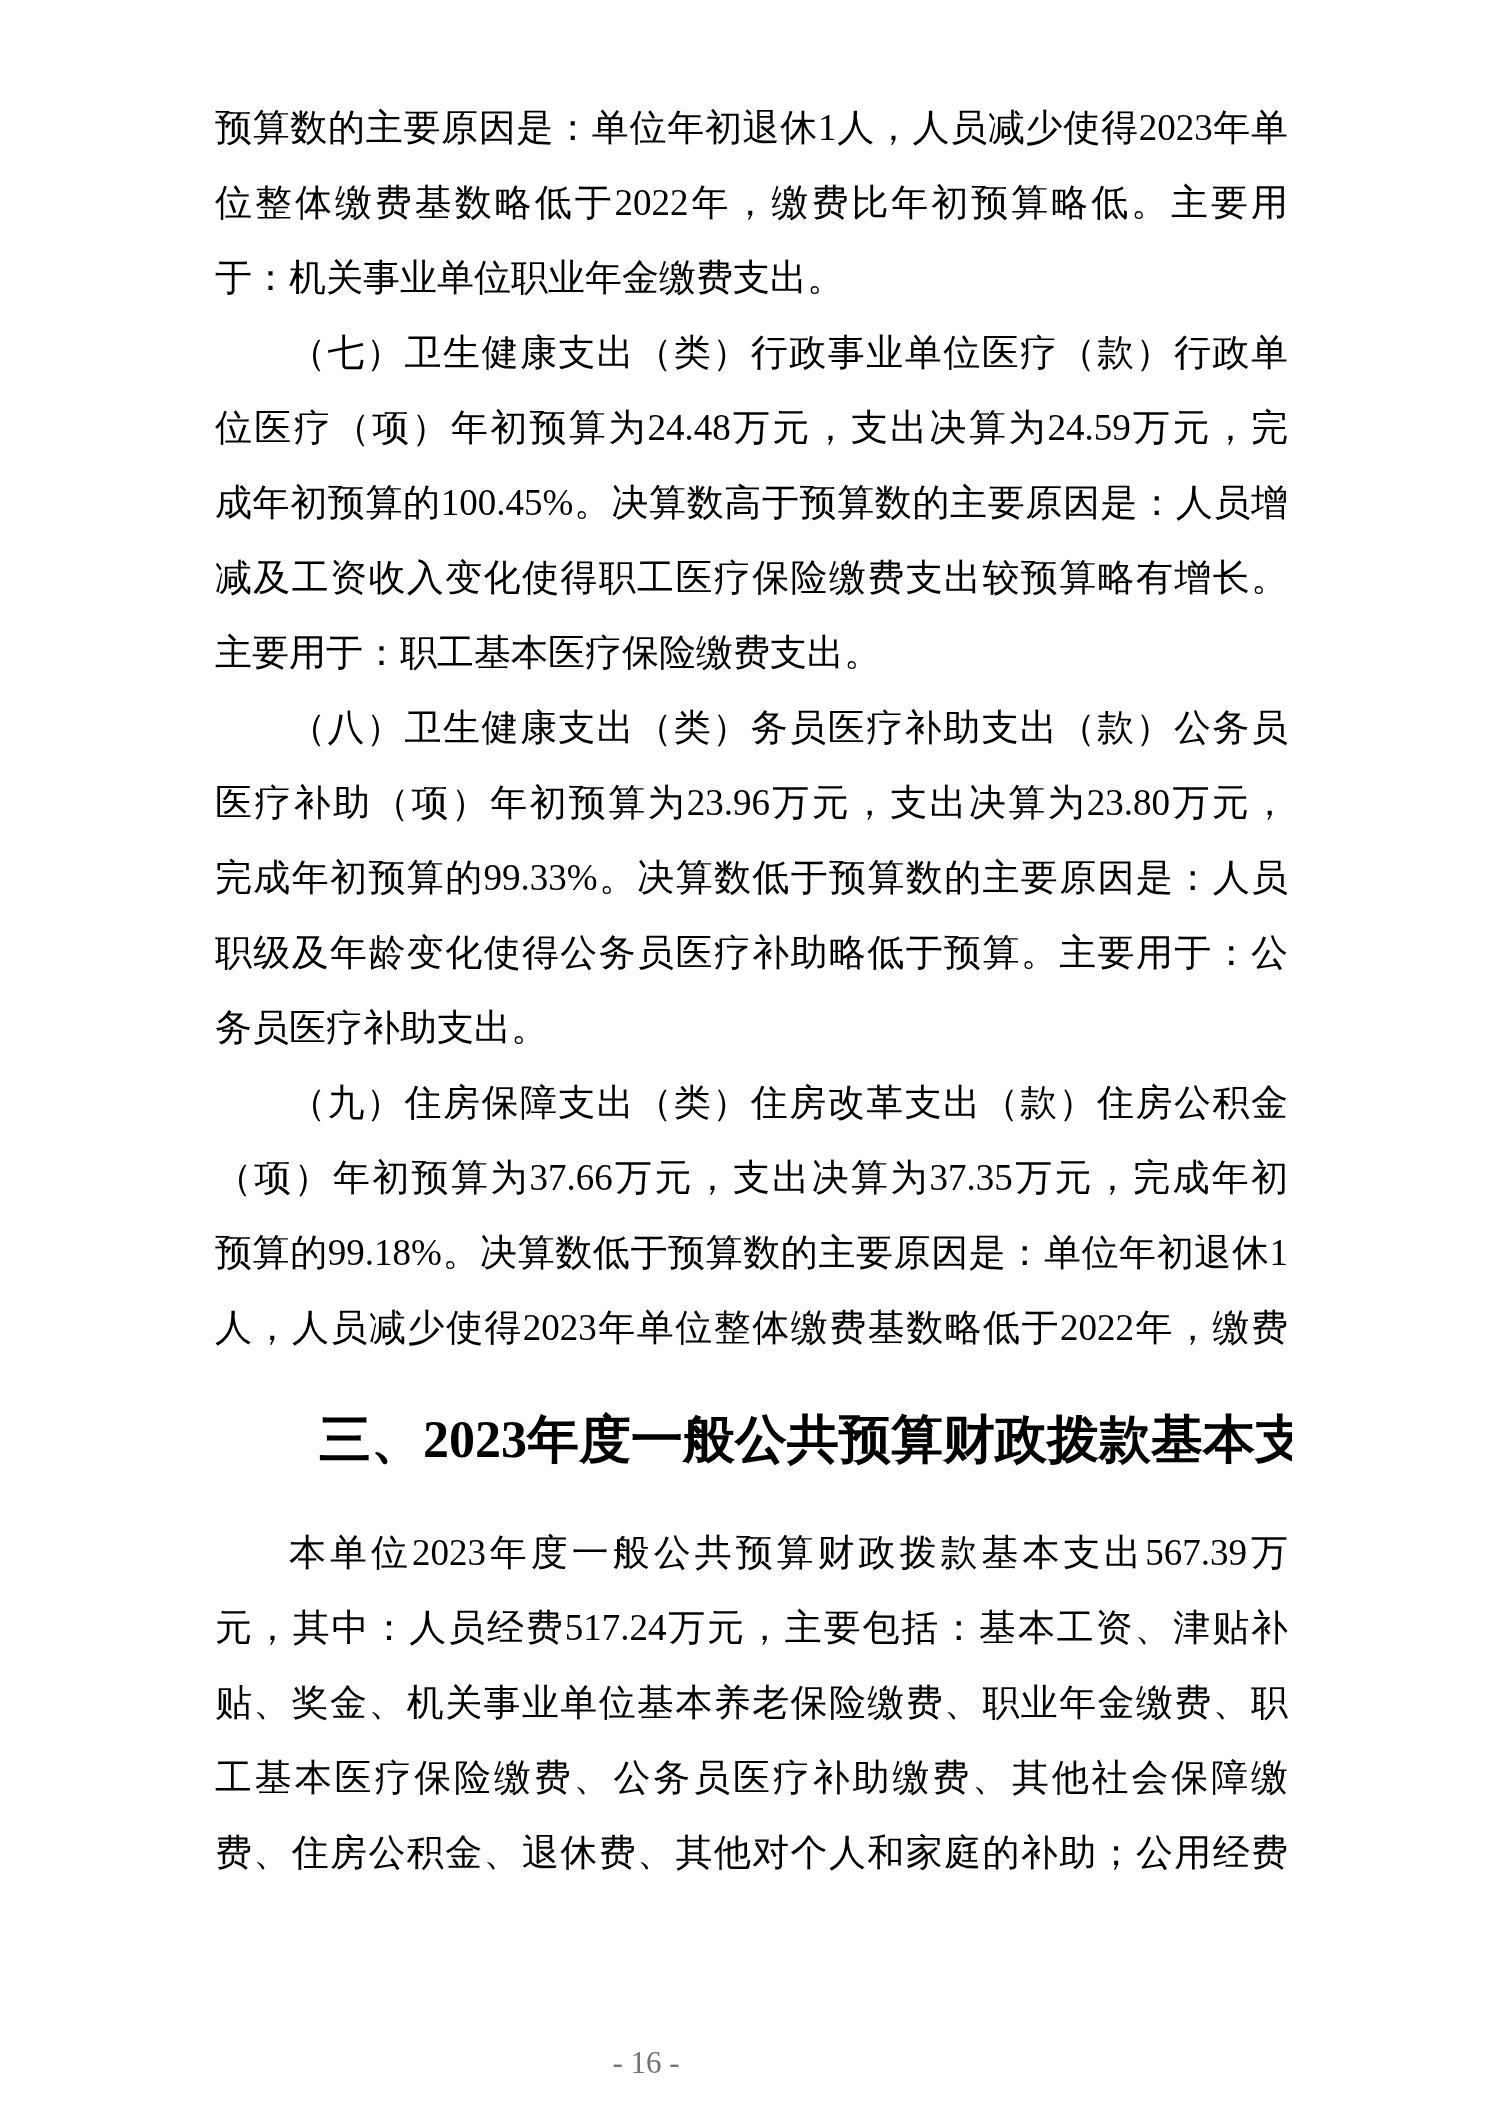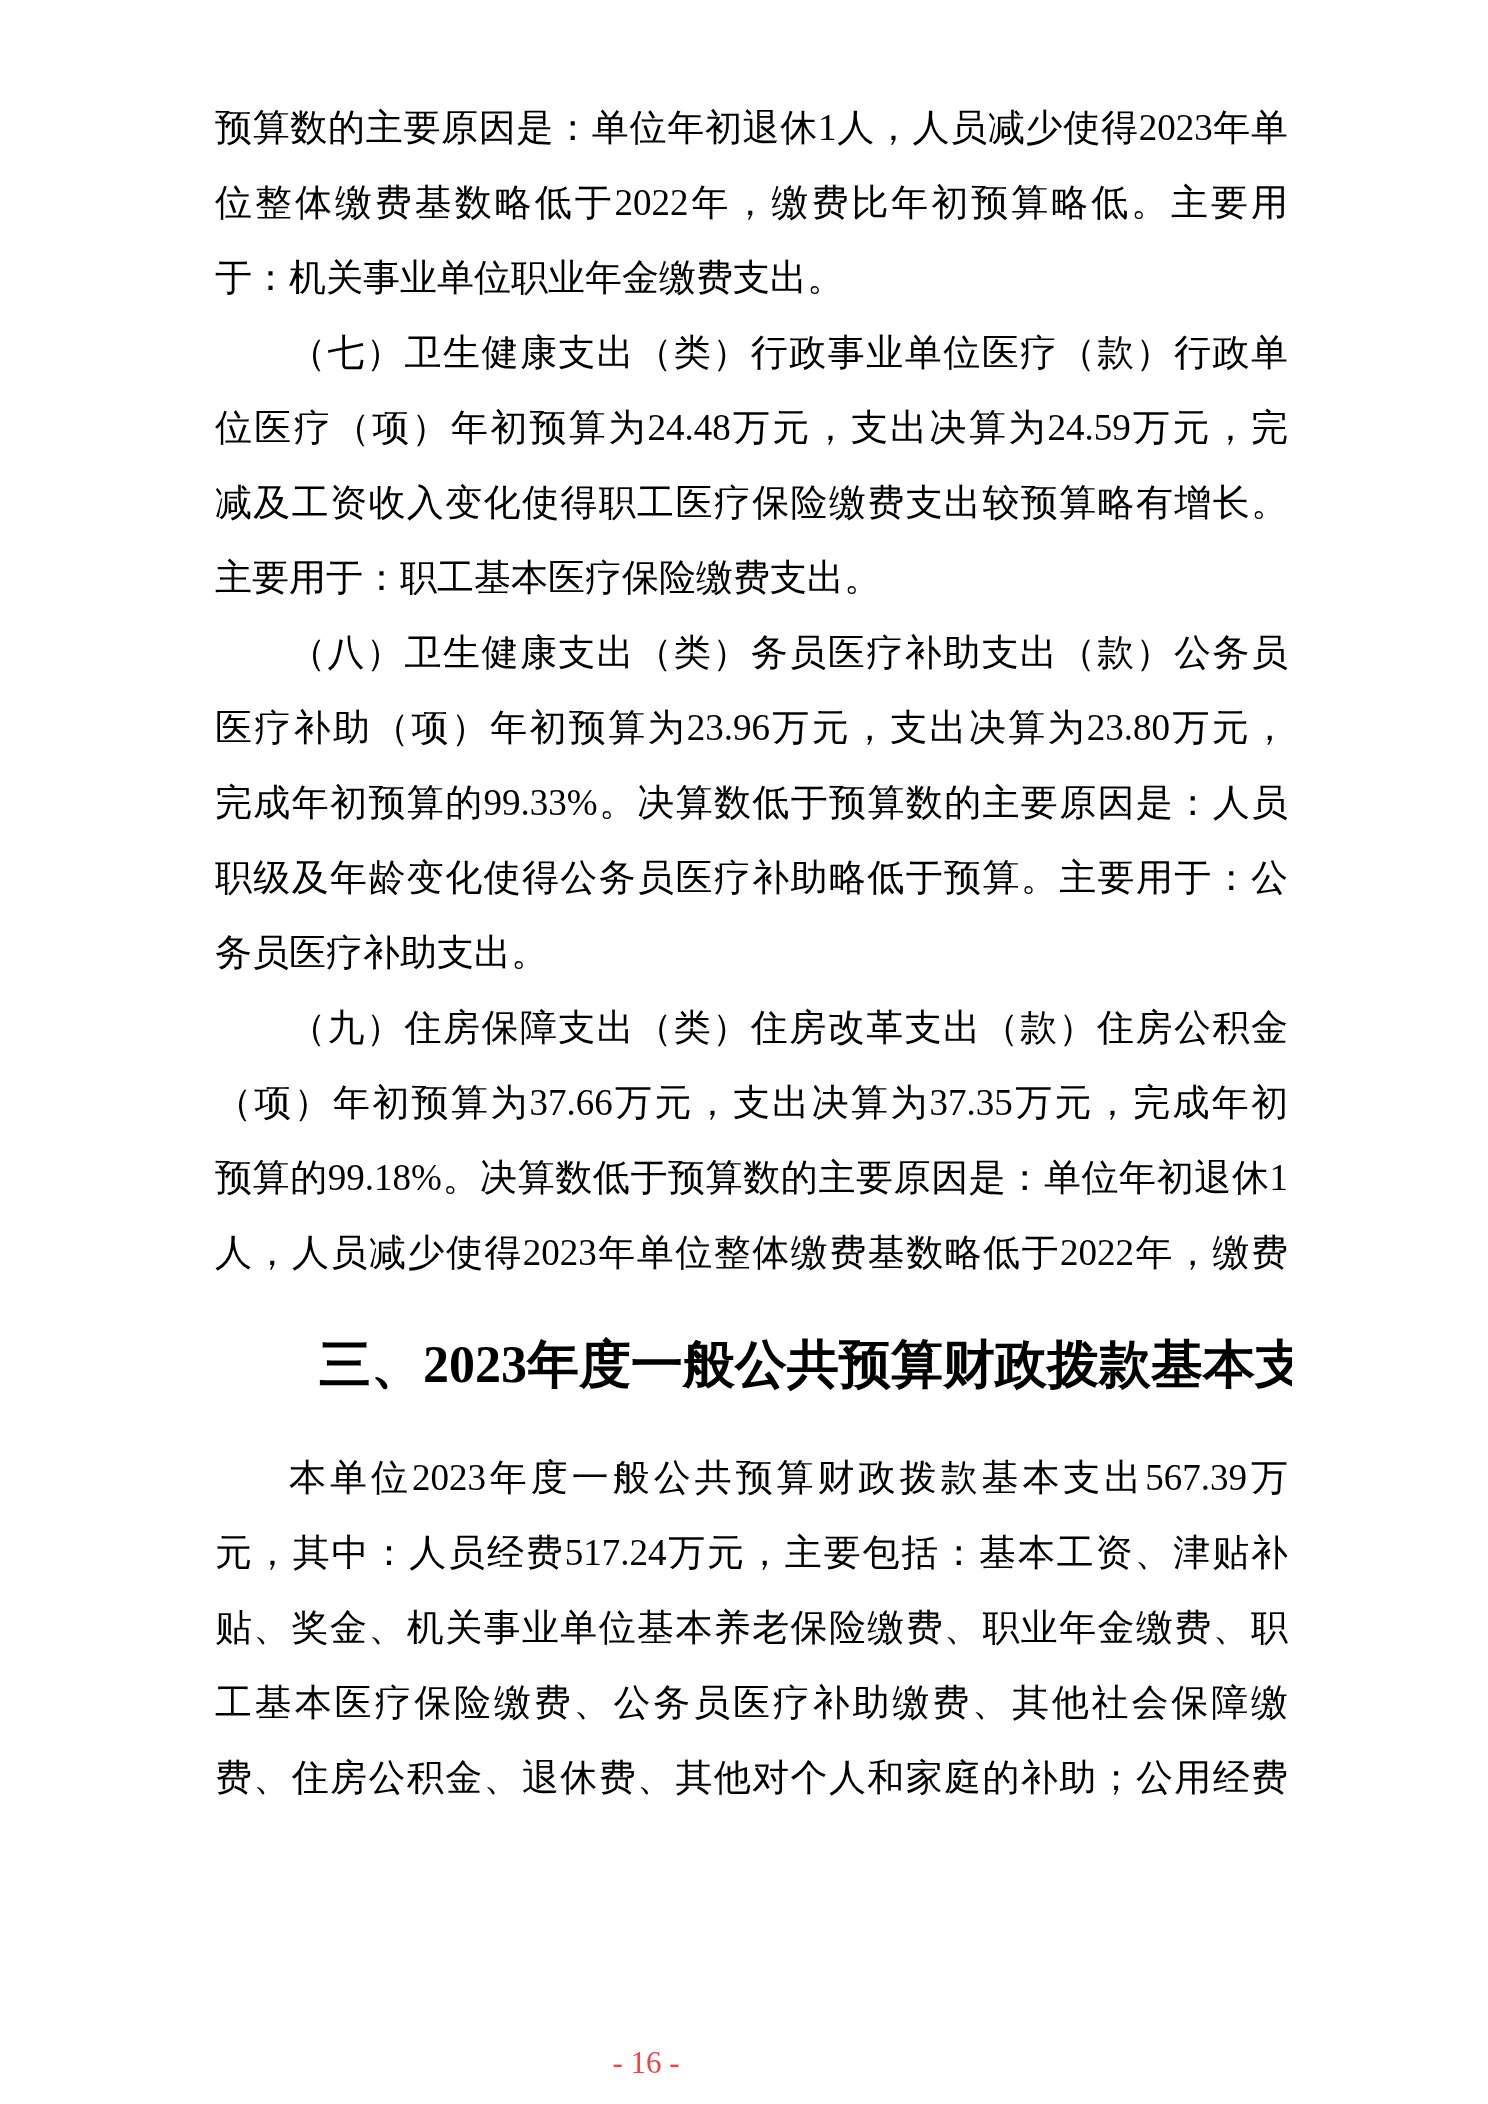--- a/index.html
+++ b/index.html
@@ -44,33 +44,34 @@
     white-space: nowrap;
   }
   .footer {
     position: absolute;
     left: 0;
     top: 2040px;
     width: 100%;
     text-align: center;
     font-size: 31px;
     line-height: 46px;
-    color: #ef4444;
+    color: #737373;
   }
 </style>
 </head>
 <body>
 
 <div class="page">
   <div class="content">
       <div class="line justify">预算数的主要原因是：单位年初退休1人，人员减少使得2023年单</div>
       <div class="line justify">位整体缴费基数略低于2022年，缴费比年初预算略低。主要用</div>
       <div class="line">于：机关事业单位职业年金缴费支出。</div>
       <div class="line justify indent">（七）卫生健康支出（类）行政事业单位医疗（款）行政单</div>
       <div class="line justify">位医疗（项）年初预算为24.48万元，支出决算为24.59万元，完</div>
+      <div class="line justify">成年初预算的100.45%。决算数高于预算数的主要原因是：人员增</div>
       <div class="line justify">减及工资收入变化使得职工医疗保险缴费支出较预算略有增长。</div>
       <div class="line">主要用于：职工基本医疗保险缴费支出。</div>
       <div class="line justify indent">（八）卫生健康支出（类）务员医疗补助支出（款）公务员</div>
       <div class="line justify">医疗补助（项）年初预算为23.96万元，支出决算为23.80万元，</div>
       <div class="line justify">完成年初预算的99.33%。决算数低于预算数的主要原因是：人员</div>
       <div class="line justify">职级及年龄变化使得公务员医疗补助略低于预算。主要用于：公</div>
       <div class="line">务员医疗补助支出。</div>
       <div class="line justify indent">（九）住房保障支出（类）住房改革支出（款）住房公积金</div>
       <div class="line justify">（项）年初预算为37.66万元，支出决算为37.35万元，完成年初</div>
       <div class="line justify">预算的99.18%。决算数低于预算数的主要原因是：单位年初退休1</div>

